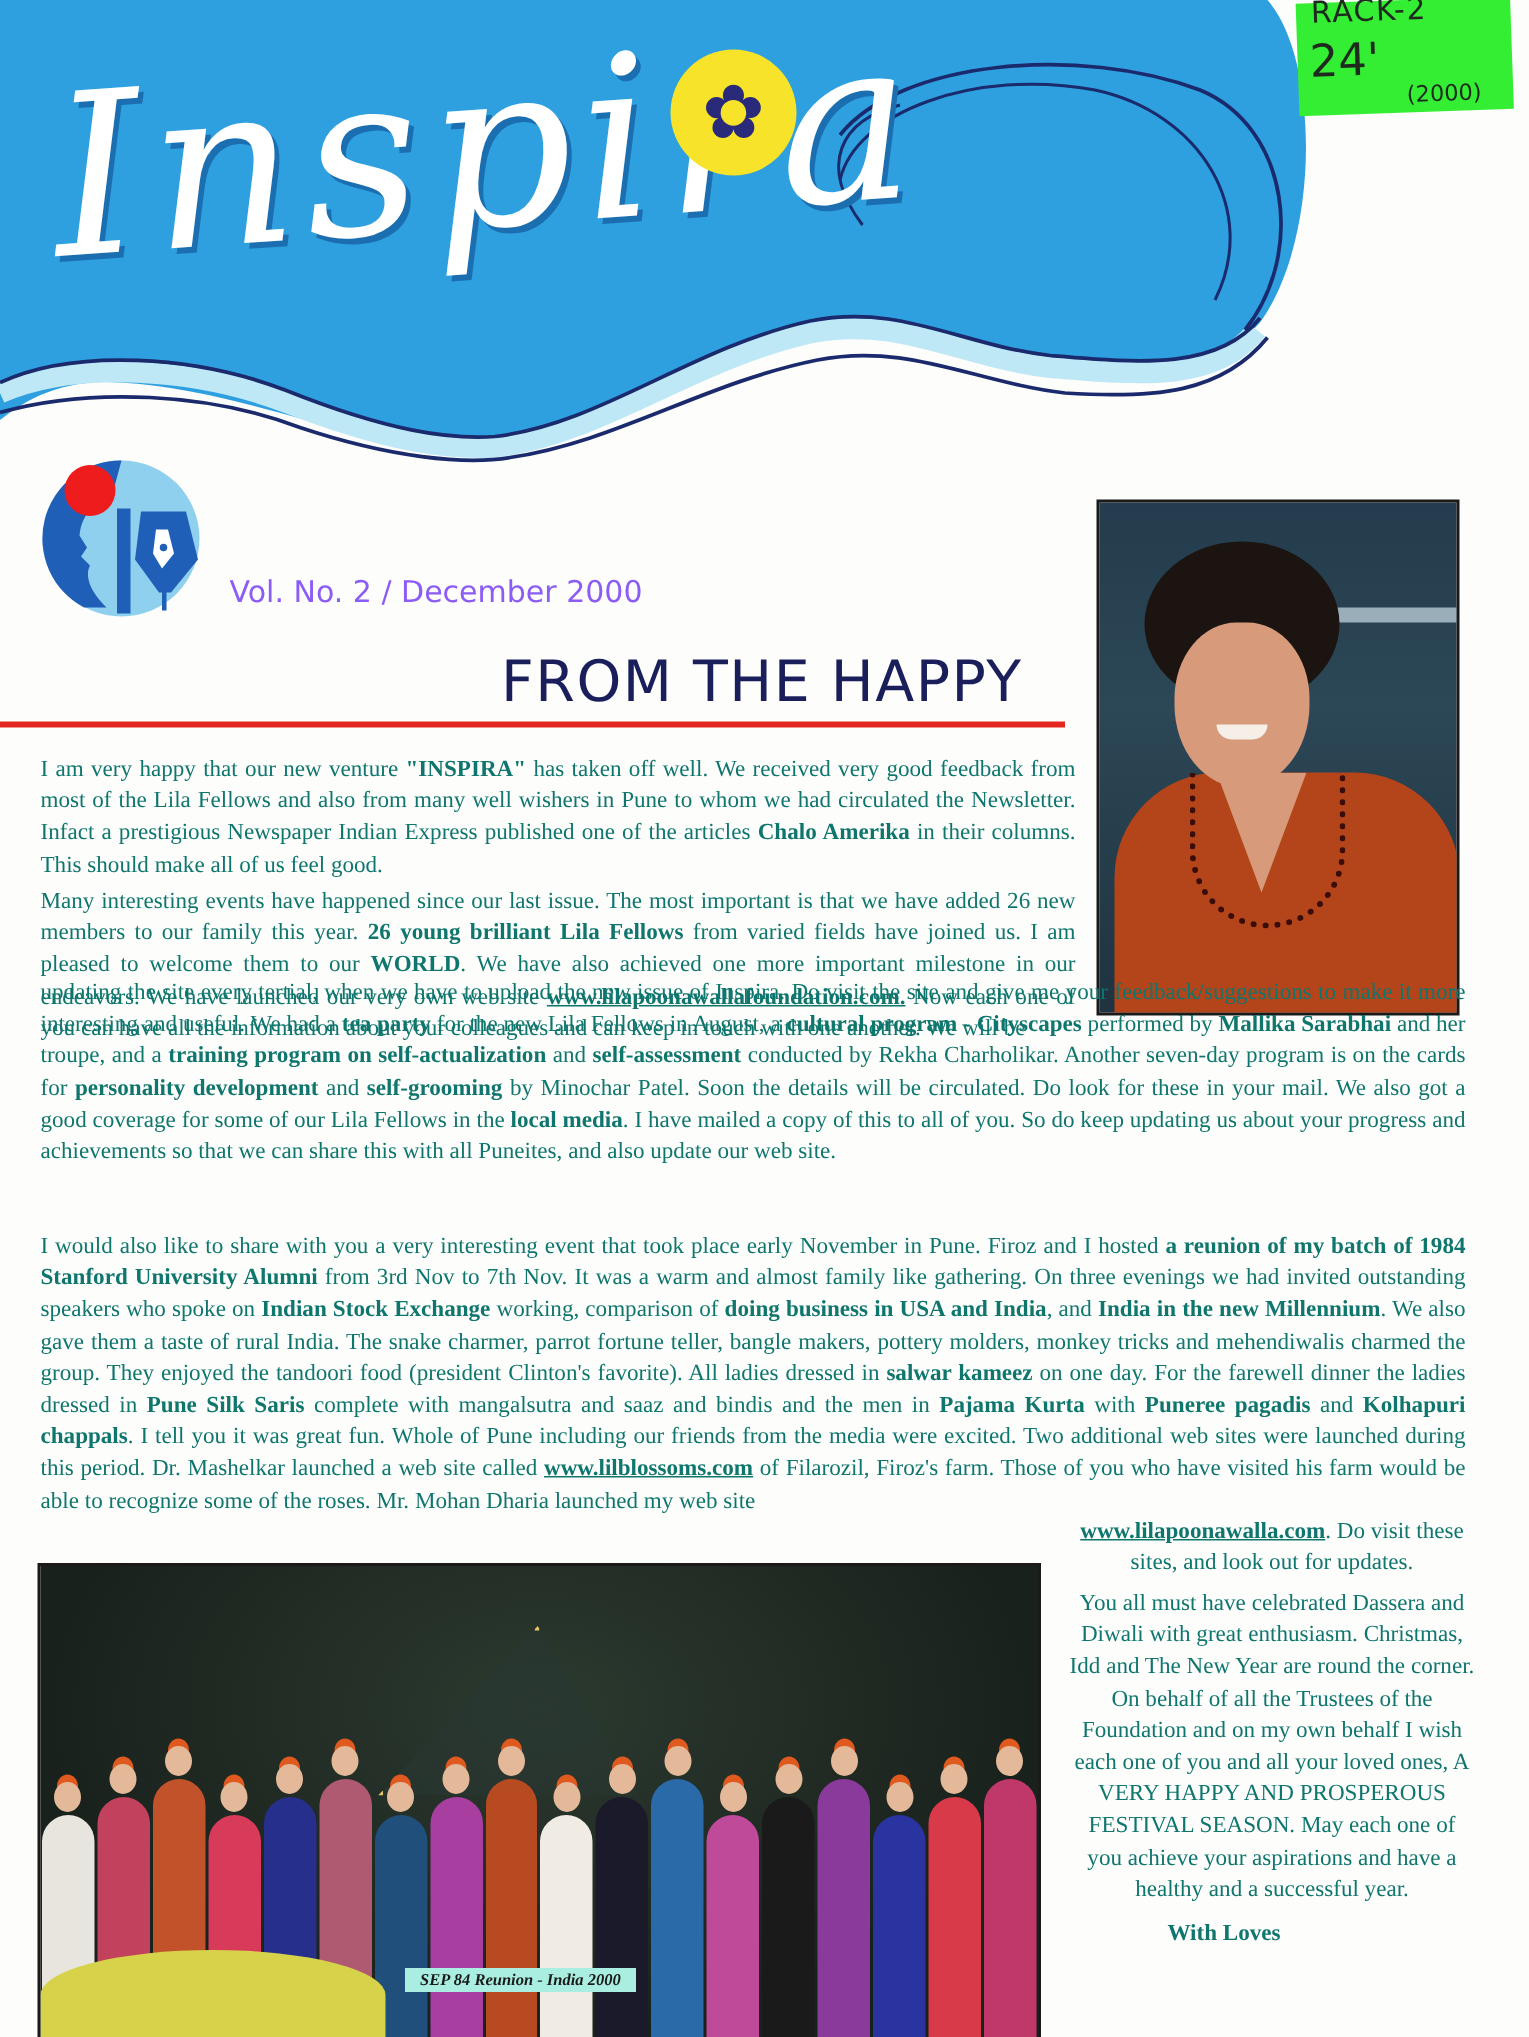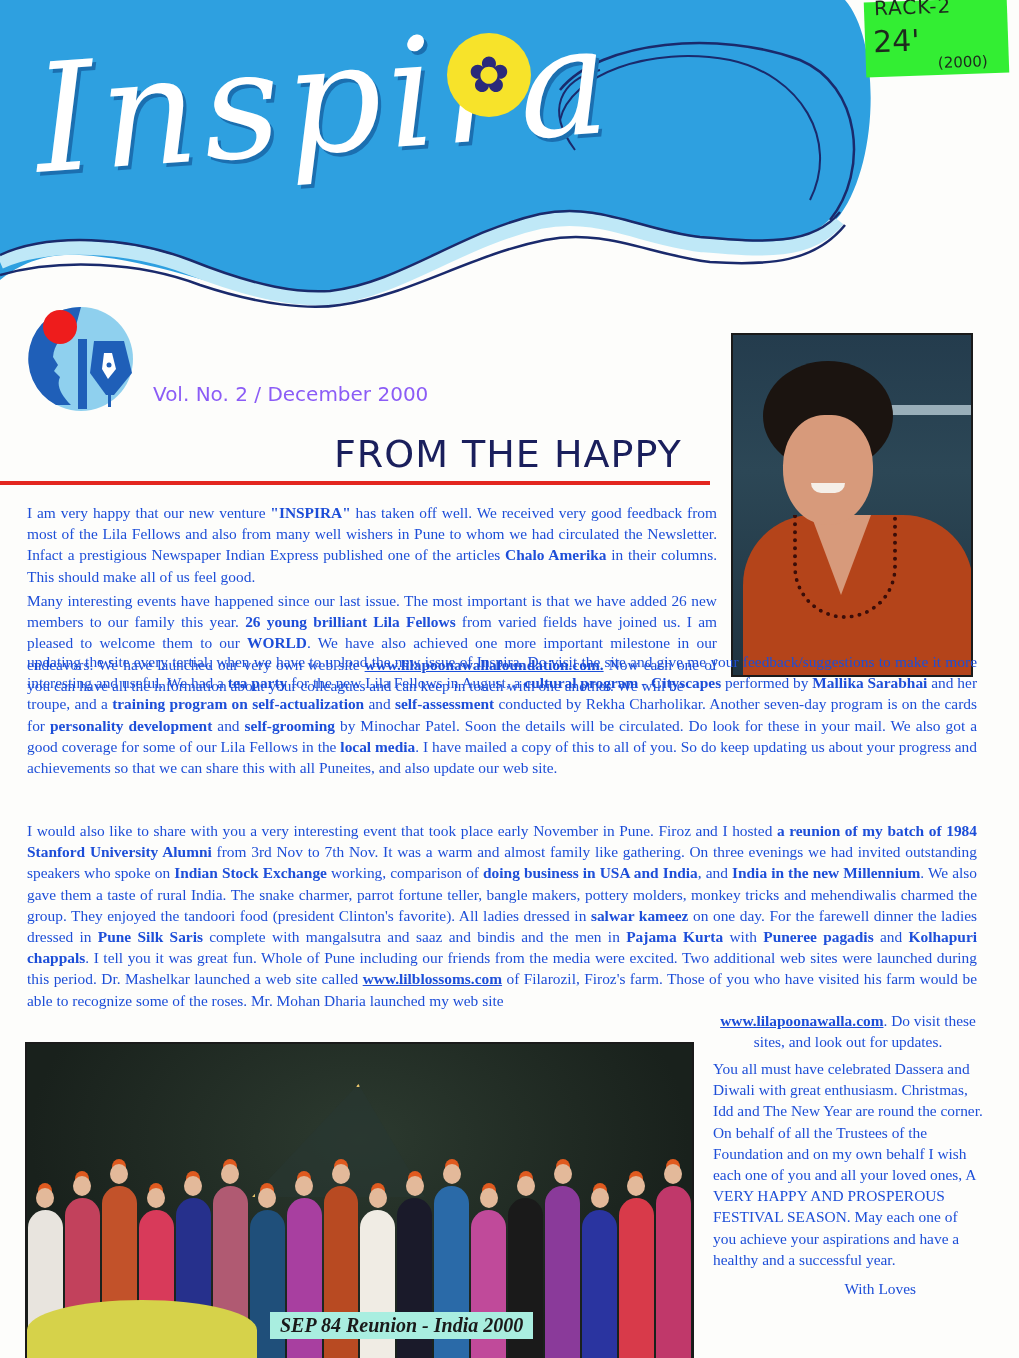--- a/index.html
+++ b/index.html
@@ -54,47 +54,47 @@
   .portrait .hair { position: absolute; left: 30px; top: 26px; width: 130px; height: 110px; border-radius: 50%; background: #1b1410; }
   .portrait .face { position: absolute; left: 50px; top: 80px; width: 90px; height: 110px; border-radius: 46% 46% 50% 50%; background: #d79a7b; }
   .portrait .smile { position: absolute; left: 78px; top: 148px; width: 34px; height: 10px; border-radius: 0 0 18px 18px; background: #f5efe8; }
   .portrait .body { position: absolute; left: 10px; top: 180px; width: 230px; height: 170px; border-radius: 70px 70px 0 0; background: #b4441a; }
   .portrait .neckline { position: absolute; left: 78px; top: 180px; width: 60px; height: 80px; background: #d79a7b; clip-path: polygon(0 0,100% 0,50% 100%); }
   .portrait .beads { position: absolute; left: 60px; top: 180px; width: 96px; height: 100px; border: 4px dotted #3a0d08; border-top: none; border-radius: 0 0 50% 50%; }
   .portrait .blinds { position: absolute; right: 0; top: 70px; width: 90px; height: 10px; background: #c9dde6; opacity: .7; }
 
   .para {
     position: absolute; font-size: 15.4px; line-height: 21.2px;
-    text-align: justify; color: #1d4ed8;
+    text-align: justify; color: #0f766e;
   }
   .para b { font-weight: bold; }
   .para u { text-decoration: underline; font-weight: bold; margin-top: 19px; }
   #p1 { left: 27px; top: 502px; width: 690px; }
   #p2 { left: 27px; top: 590px; width: 690px; }
   #p2b { left: 27px; top: 651px; width: 950px; }
   #p3 { left: 27px; top: 820px; width: 950px; }
   #p3b { left: 713px; top: 1010px; width: 270px; text-align: center; }
-  #p4 { left: 713px; top: 1058px; width: 270px; text-align: left; }
-  #sign { left: 716px; top: 1278px; width: 200px; text-align: right; }
+  #p4 { left: 713px; top: 1058px; width: 270px; text-align: center; }
+  #sign { left: 716px; top: 1278px; width: 200px; text-align: center; font-weight: bold; }
 
   .group-photo {
     position: absolute; left: 25px; top: 1042px; width: 665px; height: 316px;
     border: 2px solid #1a1a1a; overflow: hidden;
     background: radial-gradient(ellipse at 50% 30%, #2c3a2f 0%, #19211c 70%);
   }
   .group-photo .tent { position: absolute; left: 235px; top: 40px; width: 170px; height: 110px; border-left: 3px dotted #e8c46a; border-top: 3px dotted #e8c46a; transform: skewX(-10deg); clip-path: polygon(50% 0,100% 100%,0 100%); background: rgba(40,55,50,.6); }
   .group-photo .crowd { position: absolute; left: 0; bottom: 0; width: 100%; height: 210px; display: flex; align-items: flex-end; }
   .group-photo .person { flex: 1; border-radius: 18px 18px 0 0; margin: 0 1px; position: relative; }
   .group-photo .person::before { content: ""; position: absolute; left: 50%; top: -22px; width: 18px; height: 20px; margin-left: -9px; border-radius: 50%; background: #e3b99a; box-shadow: 0 -7px 0 -2px #e05a1f; }
   .group-photo .table { position: absolute; left: 0; bottom: 0; width: 230px; height: 60px; background: #d6d24a; border-radius: 50% 50% 0 0; }
   .caption {
     position: absolute; left: 270px; top: 1312px;
     background: #a9eee0; padding: 2px 10px;
     font-family: "Liberation Serif", serif; font-style: italic; font-weight: bold;
-    font-size: 20px; color: #1a1a1a;
+    font-size: 11px; color: #1a1a1a;
   }
 </style>
 </head>
 <body>
 
 <div class="masthead">
   <svg width="1019" height="320" viewBox="0 0 1019 320">
     <path d="M0,0 L845,0 C880,40 880,160 840,215 C810,250 760,245 700,240 C640,235 600,205 540,215 C470,230 420,290 330,300 C250,305 170,260 80,255 C40,252 15,268 0,280 Z" fill="#2ea0e0"></path>
     <path d="M0,262 C50,240 130,245 190,268 C260,295 300,300 330,298 C400,290 460,240 540,222 C600,210 640,238 700,245 C760,250 810,255 838,220" fill="none" stroke="#bfe8f7" stroke-width="14"></path>
     <path d="M0,255 C50,232 130,237 190,260 C260,288 300,293 330,291 C400,283 460,232 540,214 C600,202 640,230 700,237 C760,242 812,247 840,212" fill="none" stroke="#1a2a6c" stroke-width="2.5"></path>

